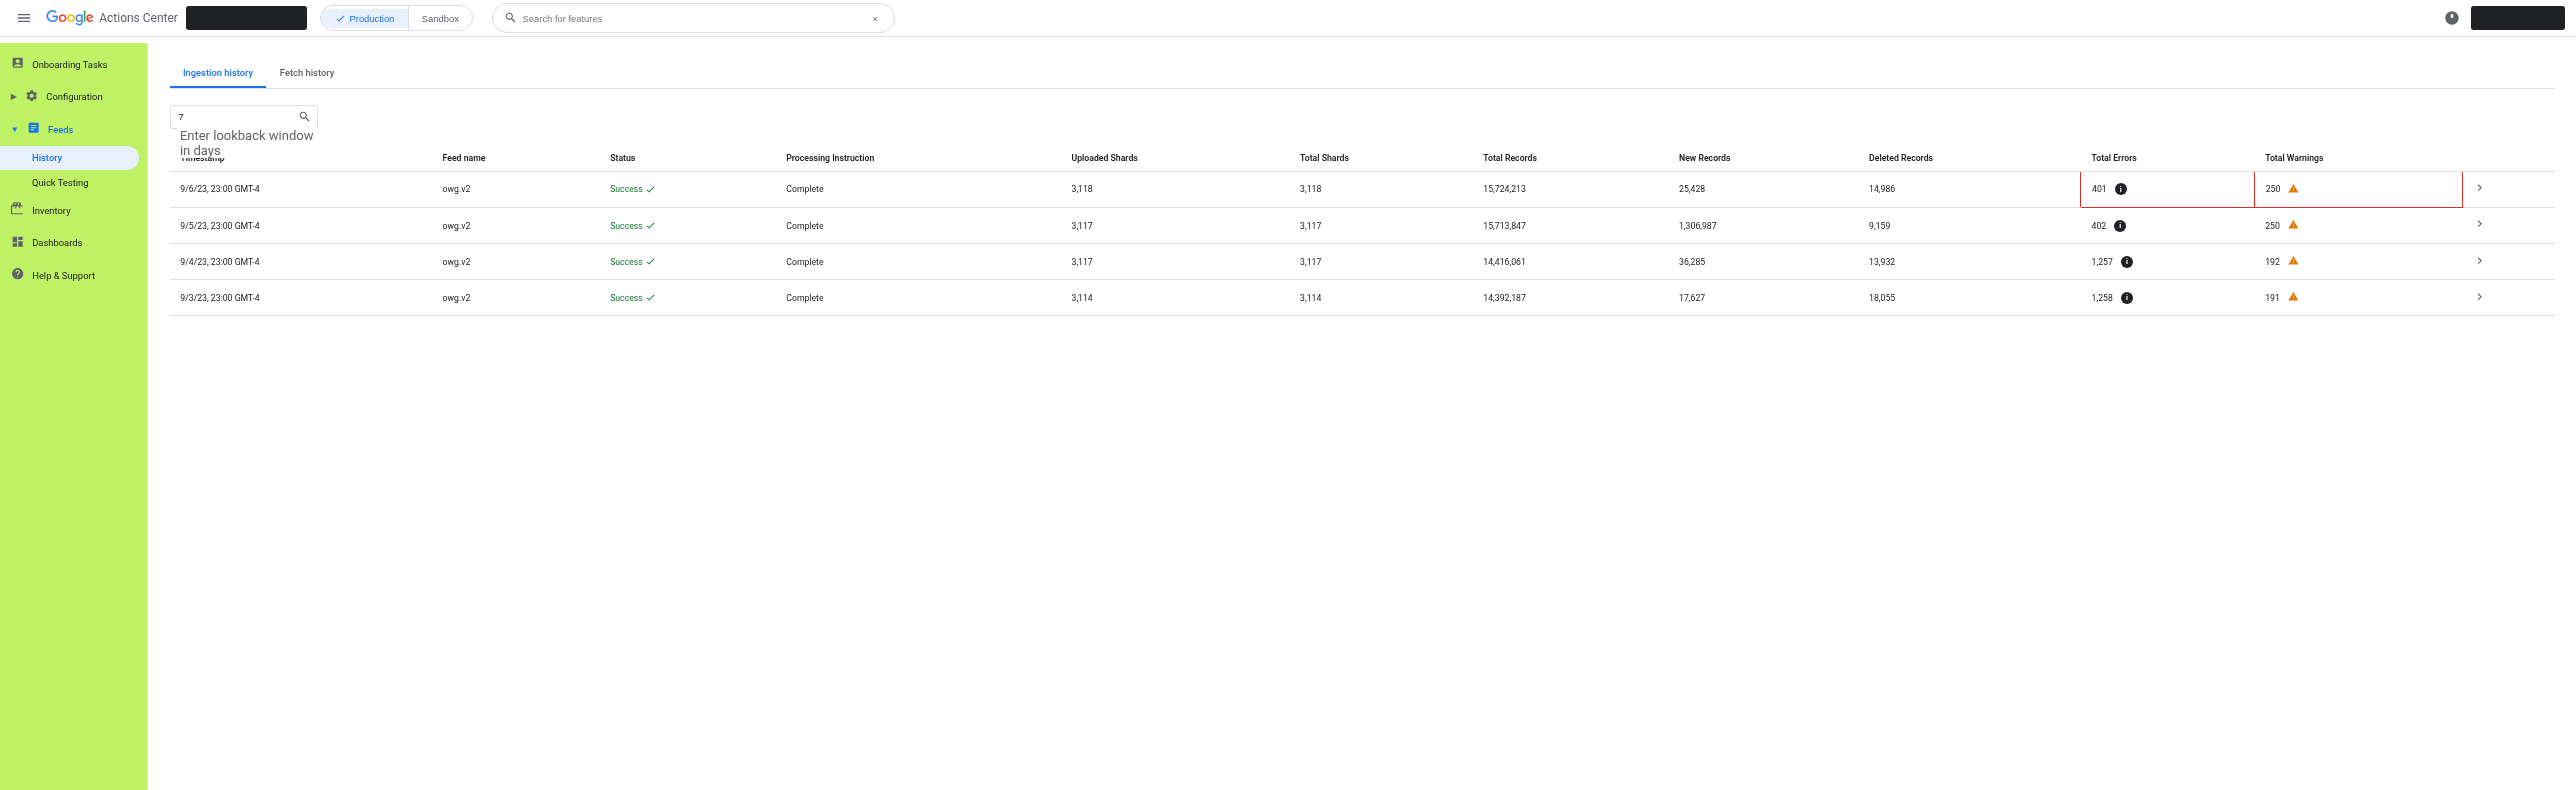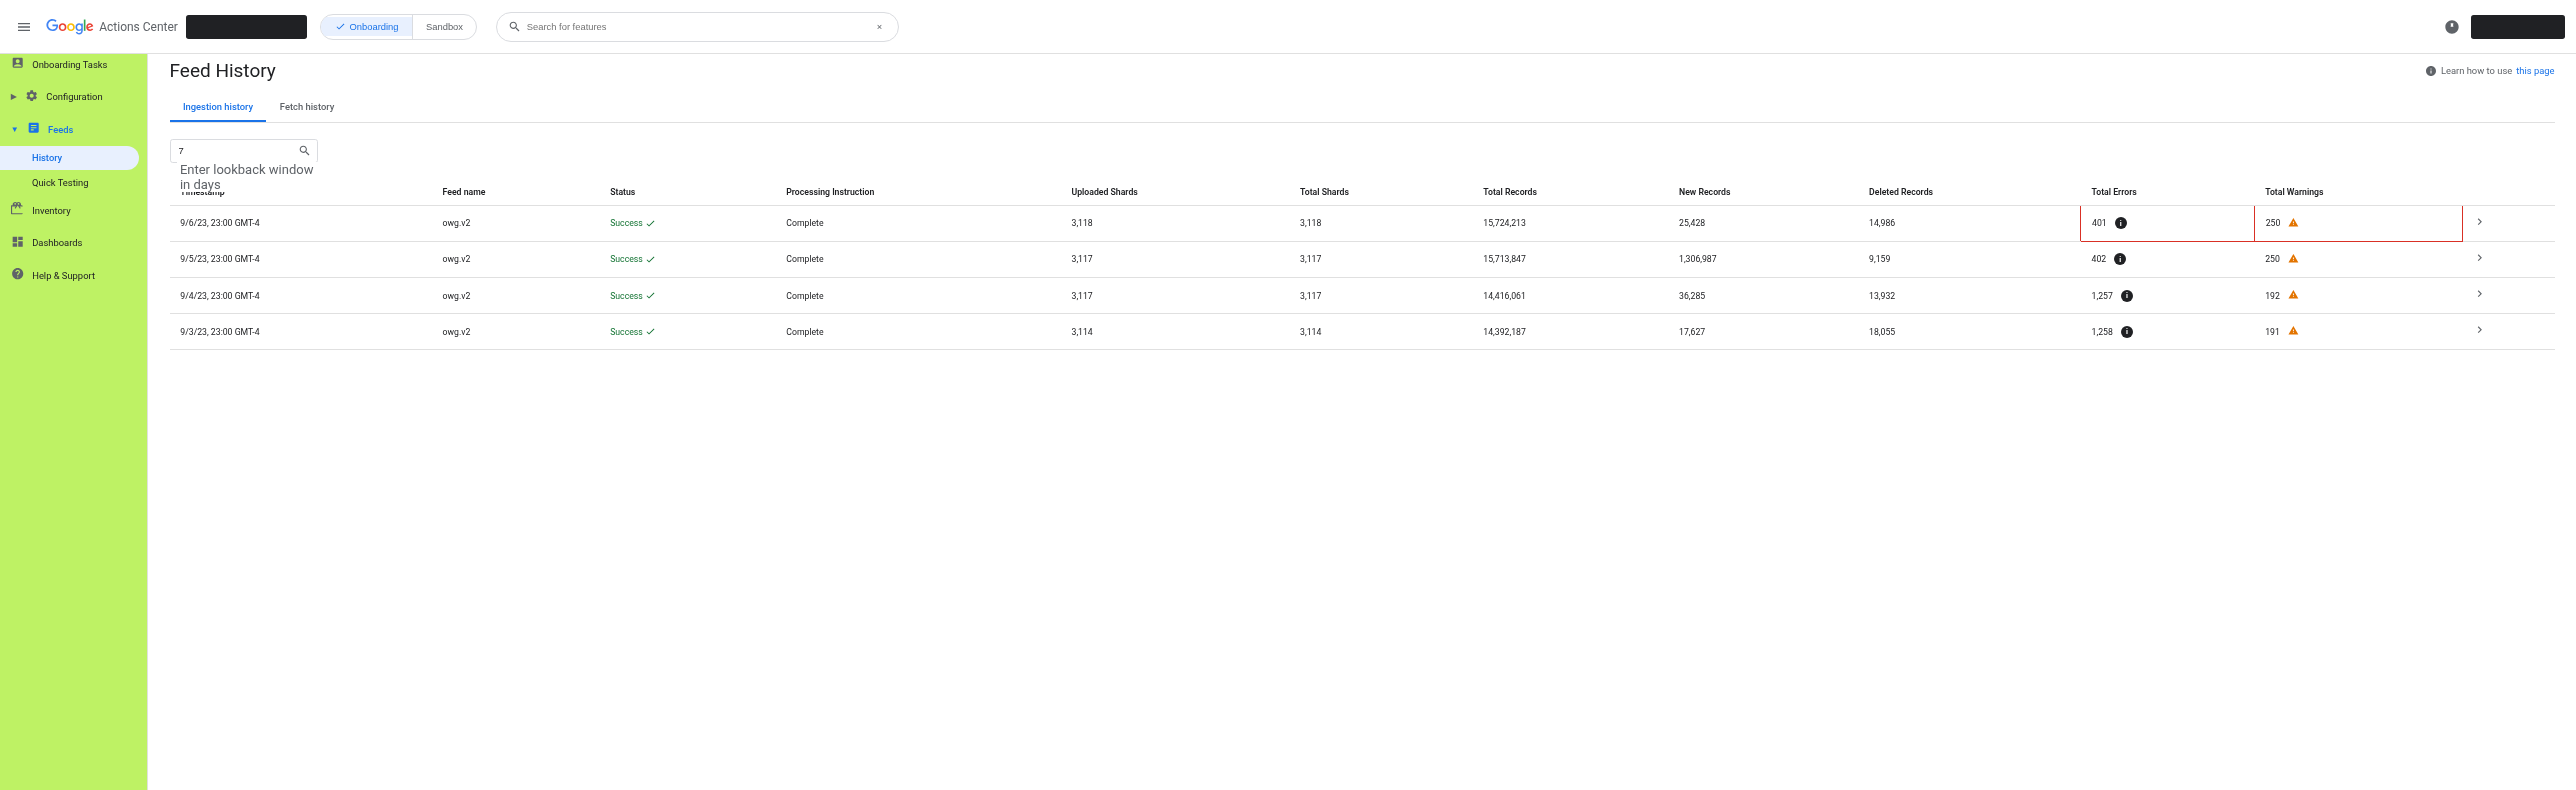--- a/index.html
+++ b/index.html
@@ -2,21 +2,21 @@
 <html style="font-size:10.8px"><head>
   <meta charset="utf-8">
   <style>
     * { box-sizing: border-box; margin: 0; padding: 0; }
     body { font-family: 'Google Sans', Roboto, Arial, sans-serif; font-size: 9.4px; color: #202124; background: #fff; overflow-x: hidden; }
 
     
     .top-nav {
       display: flex;
       align-items: center;
-      height: 54px;
+      height: 37px;
       padding: 0 10.8px;
       border-bottom: 0.7px solid #e0e0e0;
       gap: 8px;
       position: fixed;
       top: 0; left: 0; right: 0;
       background: #fff;
       z-index: 100;
     }
     .hamburger-btn {
       width: 27px; height: 27px;
@@ -267,21 +267,21 @@
     <span class="app-title">Actions Center</span>
   </a>
 
   <div class="project-block"></div>
 
   <div class="env-switcher">
     <button class="env-btn active">
       <svg width="10.8" height="10.8" viewBox="0 0 24 24" fill="#1a73e8">
           <path d="M9 16.17L4.83 12l-1.42 1.41L9 19 21 7l-1.41-1.41z"></path>
         </svg>
-      <span>Onboarding</span>
+      <span>Production</span>
     </button>
     <div class="env-divider"></div>
     <button class="env-btn">
       <span>Sandbox</span>
     </button>
   </div>
 
   <div class="search-bar">
     <svg width="13.4" height="13.4" viewBox="0 0 24 24" fill="#5f6368">
       <path d="M15.5 14h-.79l-.28-.27C15.41 12.59 16 11.11 16 9.5 16 5.91 13.09 3 9.5 3S3 5.91 3 9.5 5.91 16 9.5 16c1.61 0 3.09-.59 4.23-1.57l.27.28v.79l5 4.99L20.49 19l-4.99-5zm-6 0C7.01 14 5 11.99 5 9.5S7.01 5 9.5 5 14 7.01 14 9.5 11.99 14 9.5 14z"></path>
@@ -366,30 +366,20 @@
         <svg width="13.4" height="13.4" viewBox="0 0 24 24" fill="#5f6368">
             <path d="M12 2C6.48 2 2 6.48 2 12s4.48 10 10 10 10-4.48 10-10S17.52 2 12 2zm1 17h-2v-2h2v2zm2.07-7.75l-.9.92C13.45 12.9 13 13.5 13 15h-2v-.5c0-1.1.45-2.1 1.17-2.83l1.24-1.26c.37-.36.59-.86.59-1.41 0-1.1-.9-2-2-2s-2 .9-2 2H8c0-2.21 1.79-4 4-4s4 1.79 4 4c0 .88-.36 1.68-.93 2.25z"></path>
           </svg>
       </span>
       <span>Help &amp; Support</span>
     </div>
   </aside>
 
   <main class="main">
 
-    <div class="page-header">
-      <h1 class="page-title">Feed History</h1>
-      <div class="help-link">
-        <svg width="12" height="12" viewBox="0 0 24 24" fill="#5f6368">
-          <path d="M12 2C6.48 2 2 6.48 2 12s4.48 10 10 10 10-4.48 10-10S17.52 2 12 2zm1 15h-2v-6h2v6zm0-8h-2V7h2v2z"></path>
-        </svg>
-        <span>Learn how to use</span>
-        <a href="#">this page</a>
-      </div>
-    </div>
 
     
     <div class="tabs">
       <div class="tab active">
         <span>Ingestion history</span>
       </div>
       <div class="tab">
         <span>Fetch history</span>
       </div>
     </div>

